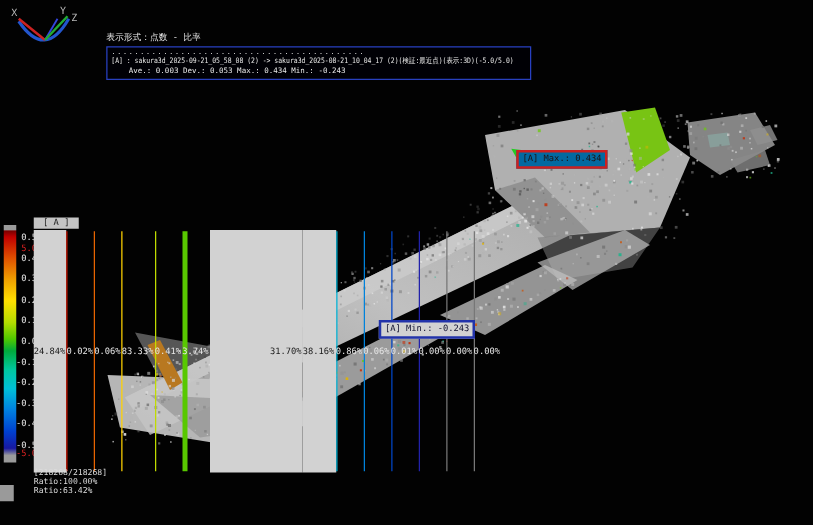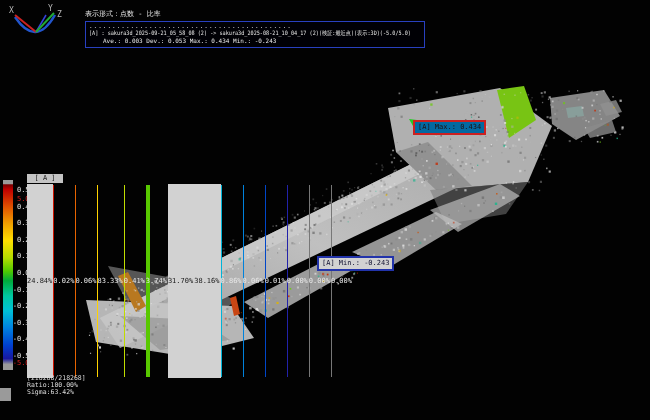--- a/index.html
+++ b/index.html
@@ -1,34 +1,34 @@
 <!DOCTYPE html>
 <html><head>
 <meta charset="utf-8">
 <style>
   html,body{margin:0;padding:0;background:#000;}
   .screen{position:relative;width:650px;height:420px;background:#020202;overflow:hidden;
           font-family:"DejaVu Sans Mono",monospace;}
   
-  .header{position:absolute;left:62px;top:9px;width:340px;z-index:30;padding-left:23px;}
+  .header{position:absolute;left:62px;top:25px;width:340px;z-index:30;padding-left:23px;}
   .hline1{color:#e6e6e6;font-size:7px;line-height:11px;white-space:nowrap;}
   .hbox{border:1px solid #2840c0;margin-top:1px;padding:1px 3px 2px 3px;background:rgba(0,0,10,.55);}
   .hsep{color:#d8d8d8;font-size:6px;line-height:6px;letter-spacing:1px;white-space:nowrap;overflow:hidden;}
   .hcomp{color:#e8e8e8;font-size:6px;line-height:8px;white-space:nowrap;
          transform:scaleX(.86);transform-origin:left center;}
   .hstats{color:#e8e8e8;font-size:6px;line-height:8px;white-space:nowrap;padding-left:14px;}
   
   .gizmo{position:absolute;left:2px;top:2px;z-index:30;}
   .gizmo text{fill:#b8b8b8;font-size:8px;font-family:"DejaVu Sans Mono",monospace;}
   
   .viewport{position:absolute;left:0;top:0;width:650px;height:420px;z-index:5;}
   
   .anno{position:absolute;z-index:25;font-size:7px;line-height:9px;padding:1px 3px;white-space:nowrap;}
   .anno.max{left:413px;top:120px;background:#0369a1;border:2px solid #cc2020;color:#201010;}
-  .anno.min{left:317px;top:256px;background:#d2d2d2;border:2px solid #2233aa;color:#101030;}
+  .anno.min{left:303px;top:256px;background:#d2d2d2;border:2px solid #2233aa;color:#101030;}
   
   .scalewrap{position:absolute;left:0;top:172px;width:66px;z-index:20;}
   .bar{position:absolute;left:3px;top:8px;width:10px;height:190px;
        background:linear-gradient(to bottom,
          #9a9a9a 0,#9a9a9a 2%,#7a0000 2.5%,#c00000 5%,#e05000 14%,#f0a000 23%,
          #ffe000 32%,#b4dc00 41%,#50c800 48%,#00aa3c 53%,#00c8a0 61%,#00c0d8 69%,
          #0080e0 78%,#0040d0 87%,#1818a0 94%,#9a9a9a 97%,#9a9a9a 100%);}
   .scale-label{position:absolute;left:12px;width:26px;text-align:right;font-size:7px;
                line-height:8px;color:#e8e8e8;}
   .scale-label.extreme{color:#dd2222;}
@@ -1045,21 +1045,21 @@
           <span>83.33%</span>
         </div>
         <div class="pct-row">
           <i style="width: 1px; background: rgb(192, 220, 0);"></i>
           <span>0.41%</span>
         </div>
         <div class="pct-row">
           <i style="width: 4.488px; background: rgb(88, 200, 0);"></i>
           <span>3.74%</span>
         </div>
-        <div class="pct-row big" style="background: rgb(210, 210, 210);">
+        <div class="pct-row big" style="background: rgb(210, 210, 210); padding-left: 48px;">
           <span>31.70%</span>
         </div>
         <div class="pct-row big" style="background: rgb(210, 210, 210);">
           <span>38.16%</span>
         </div>
         <div class="pct-row">
           <i style="width: 1.032px; background: rgb(0, 180, 216);"></i>
           <span>0.86%</span>
         </div>
         <div class="pct-row">
@@ -1079,18 +1079,18 @@
           <span>0.00%</span>
         </div>
         <div class="pct-row">
           <i style="width: 1px; background: rgb(119, 119, 119);"></i>
           <span>0.00%</span>
         </div>
       </div>
     <div class="scalefoot">
       <div>[218268/218268]</div>
       <div>Ratio:100.00%</div>
-      <div>Sigma:63.42%</div>
+      <div>Ratio:63.42%</div>
     </div>
   </div>
 
   <div class="corner-block"></div>
 </div>
 
 </body></html>

